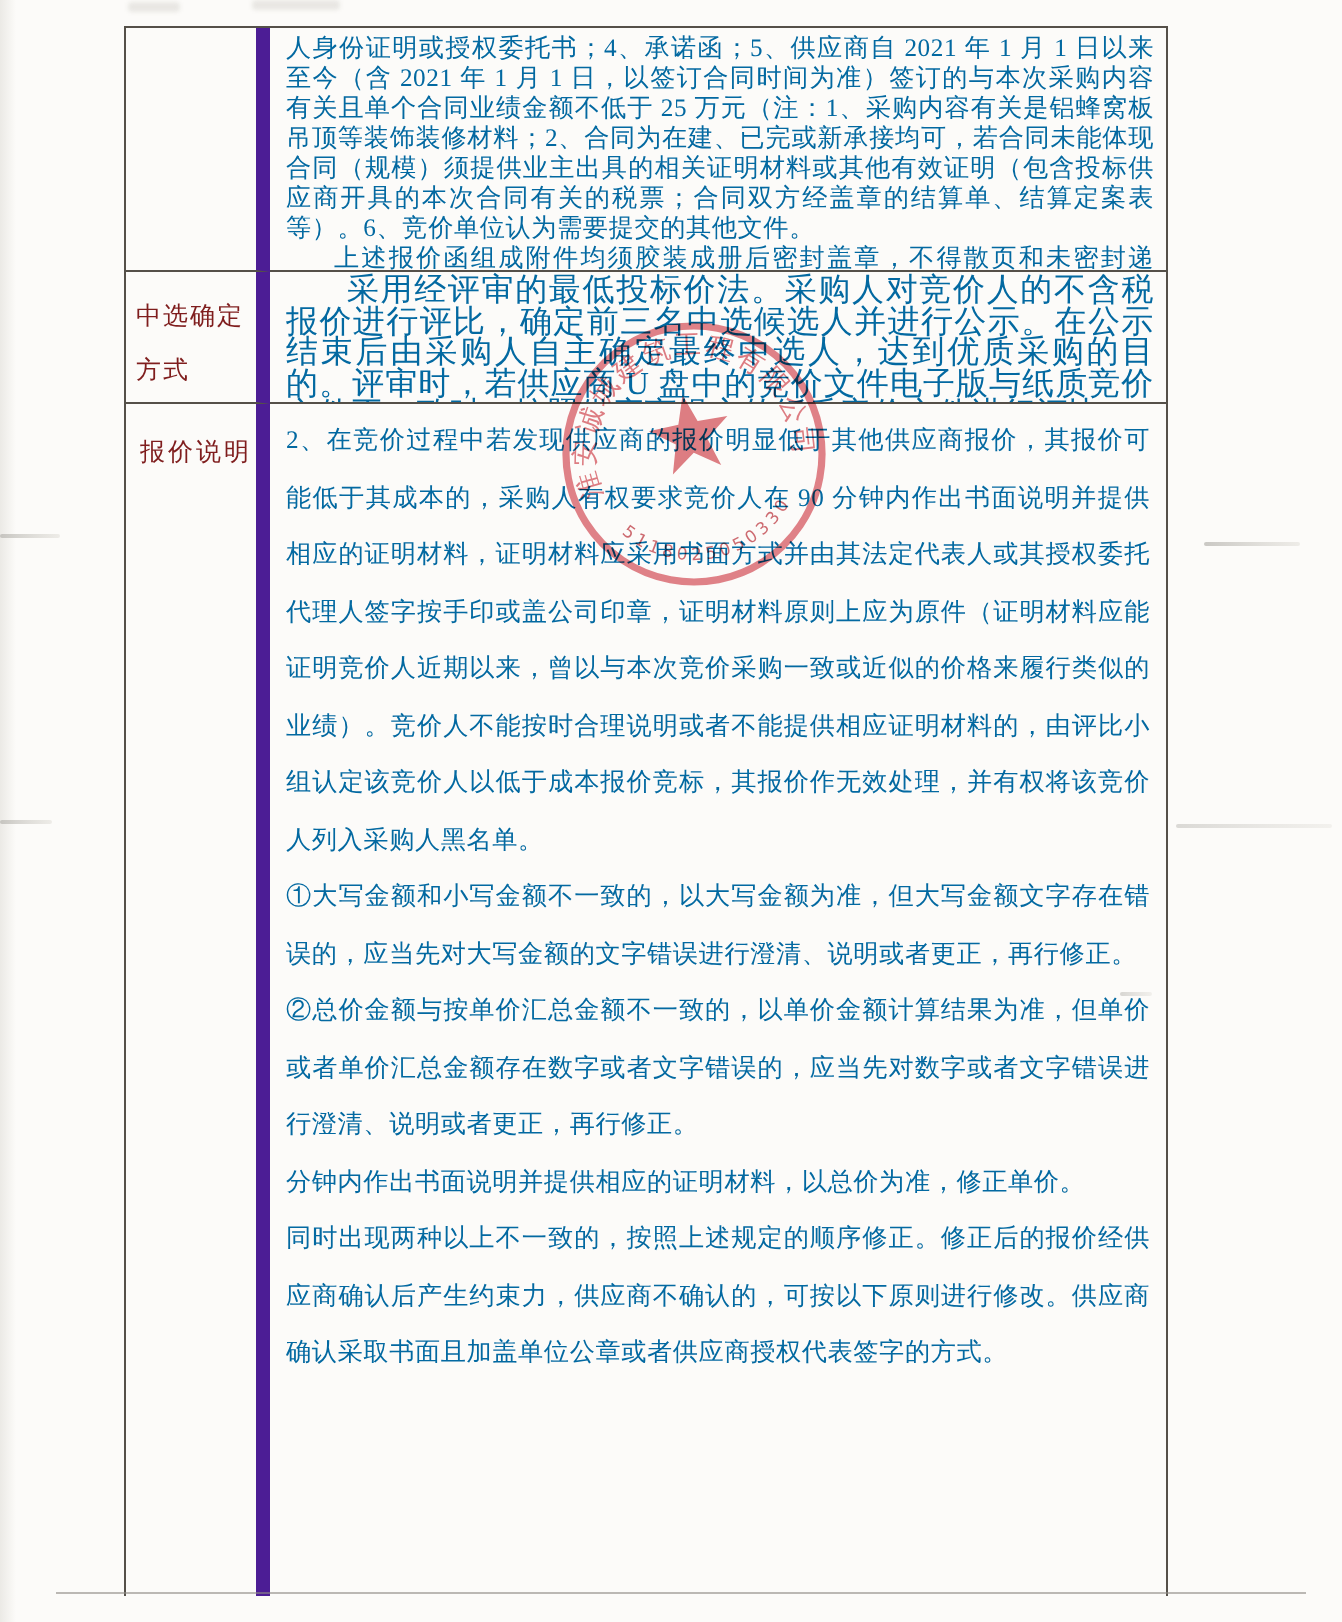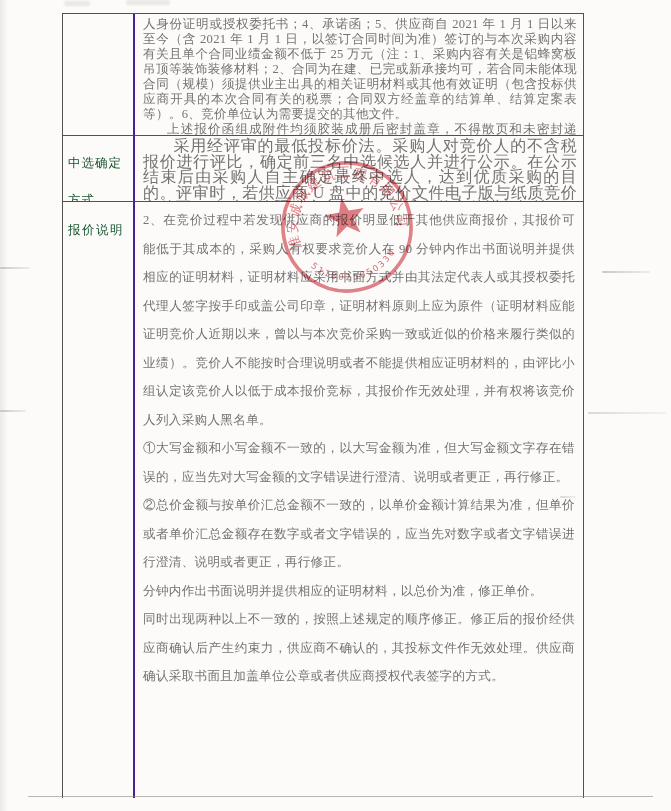--- a/index.html
+++ b/index.html
@@ -13,30 +13,30 @@
   
   .doc-table{
     position:absolute;left:62px;top:13px;width:520px;height:784px;
     border:1px solid #555049;border-bottom:none;
     display:grid;grid-template-columns:72px 1fr;
     grid-template-rows:122px 66px 1fr;
     overflow:hidden;background:transparent;
   }
   .cell{box-sizing:border-box;overflow:hidden;}
   .label-cell{
-    border-right:2px solid #4c1d95;border-bottom:1px solid #555049;
-    font-size:12.5px;letter-spacing:1px;line-height:37px;color:#14532d;
+    border-right:7px solid #4c1d95;border-bottom:1px solid #555049;
+    font-size:12.5px;letter-spacing:1px;line-height:27px;color:#7f1d1d;
   }
   .content-cell{
     border-bottom:1px solid #555049;
-    text-align:justify;color:#737373;
+    text-align:justify;color:#0369a1;
   }
   .row-last{border-bottom:none !important;}
   .label-inner{padding:9px 2px 0 5px;}
-  .label-center{padding-top:11px;text-align:left;letter-spacing:1.5px;font-family:Liberation Mono, monospace;}
+  .label-center{padding-top:11px;text-align:right;letter-spacing:1.5px;}
   .content-cell p{margin:0;}
   .c1{font-size:12.6px;line-height:15.05px;letter-spacing:.3px;padding:3px 6px 0 8px;}
   .c2{font-size:16px;line-height:15.6px;letter-spacing:.3px;padding:2px 6px 0 8px;}
   .c3{font-size:12.6px;line-height:28.5px;letter-spacing:.3px;padding:4px 8px 0 8px;}
   .indent{text-indent:1.9em;}
   
   .seal{
     position:absolute;left:261px;top:141px;width:172px;height:172px;
     mix-blend-mode:multiply;opacity:.88;pointer-events:none;
   }
@@ -68,21 +68,21 @@
     </div>
 
     <div class="cell label-cell row-last">
       <div class="label-inner label-center">报价说明</div>
     </div>
     <div class="cell content-cell c3 row-last">
       <p>2、在竞价过程中若发现供应商的报价明显低于其他供应商报价，其报价可能低于其成本的，采购人有权要求竞价人在 90 分钟内作出书面说明并提供相应的证明材料，证明材料应采用书面方式并由其法定代表人或其授权委托代理人签字按手印或盖公司印章，证明材料原则上应为原件（证明材料应能证明竞价人近期以来，曾以与本次竞价采购一致或近似的价格来履行类似的业绩）。竞价人不能按时合理说明或者不能提供相应证明材料的，由评比小组认定该竞价人以低于成本报价竞标，其报价作无效处理，并有权将该竞价人列入采购人黑名单。</p>
       <p>①大写金额和小写金额不一致的，以大写金额为准，但大写金额文字存在错误的，应当先对大写金额的文字错误进行澄清、说明或者更正，再行修正。</p>
       <p>②总价金额与按单价汇总金额不一致的，以单价金额计算结果为准，但单价或者单价汇总金额存在数字或者文字错误的，应当先对数字或者文字错误进行澄清、说明或者更正，再行修正。</p>
       <p>分钟内作出书面说明并提供相应的证明材料，以总价为准，修正单价。</p>
-      <p>同时出现两种以上不一致的，按照上述规定的顺序修正。修正后的报价经供应商确认后产生约束力，供应商不确认的，其投标文件作无效处理。供应商确认采取书面且加盖单位公章或者供应商授权代表签字的方式。</p>
+      <p>同时出现两种以上不一致的，按照上述规定的顺序修正。修正后的报价经供应商确认后产生约束力，供应商不确认的，可按以下原则进行修改。供应商确认采取书面且加盖单位公章或者供应商授权代表签字的方式。</p>
 
     </div>
   </div>
 
   <svg class="seal" viewBox="0 0 172 172">
     <g transform="rotate(-11 86 86)" fill="none">
       <circle cx="86" cy="86" r="64" stroke="#d5525b" stroke-width="3.6" opacity="0.82"></circle>
       <polygon points="86,56 90.9,70.2 106,70.5 94,79.6 98.3,94 86,85.4 73.7,94 78,79.6 66,70.5 81.1,70.2" fill="#d5525b" opacity="0.85"></polygon>
       <path id="sealArcTop" d="M 39,103 A 50,50 0 1 1 133,103"></path>
       <text font-size="13.5" fill="#d5525b" opacity="0.85" letter-spacing="1.5" font-family="Liberation Serif, DejaVu Serif, serif">

